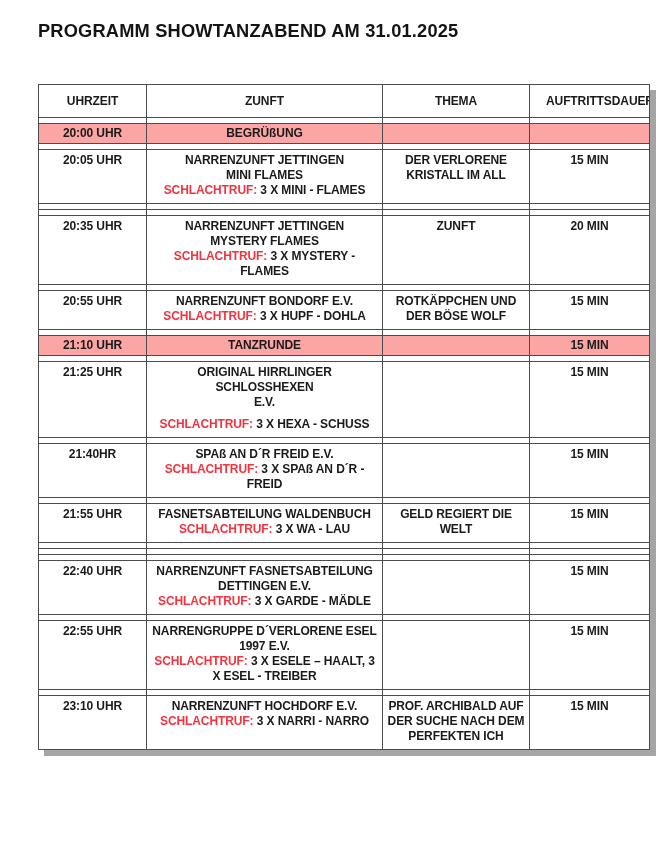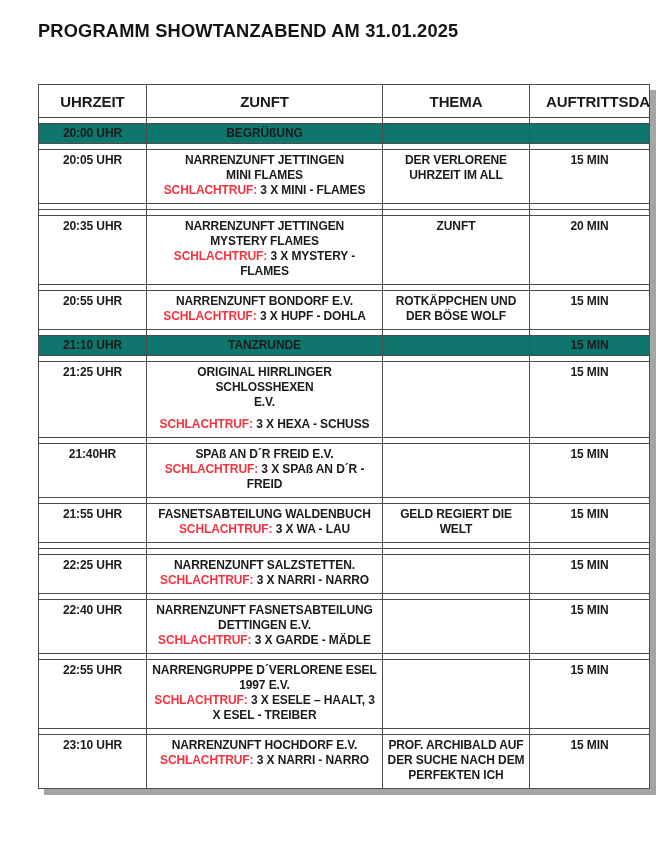--- a/index.html
+++ b/index.html
@@ -51,31 +51,31 @@
     font-weight: bold;
     color: #1a1a1a;
     font-size: 12px;
     line-height: 15px;
     letter-spacing: -0.1px;
     overflow: hidden;
   }
   table.program thead th {
     height: 24px;
     vertical-align: middle;
-    font-size: 15px;
+    font-size: 12px;
     padding: 4px 16px;
   }
   tr.spacer td {
     height: 5px;
     padding: 0;
     line-height: 0;
     font-size: 0;
   }
   tr.band td {
-    background: #0f766e;
+    background: #fca5a5;
     height: 15px;
     vertical-align: middle;
     padding: 2px 4px;
   }
   .ruf-label { color: #f5333f; margin-top: 48px; }
   .ruf-line.gap { margin-top: 7px; }
 </style>
 </head>
 <body>
 
@@ -116,21 +116,21 @@
           <td></td>
           <td></td>
         </tr>
         <tr>
           <td>20:05 UHR</td>
           <td>
             <div>NARRENZUNFT JETTINGEN</div>
             <div>MINI FLAMES</div>
             <div class="ruf-line"><span class="ruf-label">SCHLACHTRUF:</span><span> 3 X MINI - FLAMES</span></div>
           </td>
-          <td>DER VERLORENE UHRZEIT IM ALL</td>
+          <td>DER VERLORENE KRISTALL IM ALL</td>
           <td>15 MIN</td>
         </tr>
         <tr class="spacer">
           <td></td>
           <td></td>
           <td></td>
           <td></td>
         </tr>
         <tr class="spacer">
           <td></td>
@@ -225,29 +225,20 @@
           <td></td>
           <td></td>
           <td></td>
           <td></td>
         </tr>
         <tr class="spacer">
           <td></td>
           <td></td>
           <td></td>
           <td></td>
-        </tr>
-        <tr>
-          <td>22:25 UHR</td>
-          <td>
-            <div>NARRENZUNFT SALZSTETTEN.</div>
-            <div class="ruf-line"><span class="ruf-label">SCHLACHTRUF:</span><span> 3 X NARRI - NARRO</span></div>
-          </td>
-          <td></td>
-          <td>15 MIN</td>
         </tr>
         <tr class="spacer">
           <td></td>
           <td></td>
           <td></td>
           <td></td>
         </tr>
         <tr>
           <td>22:40 UHR</td>
           <td>

